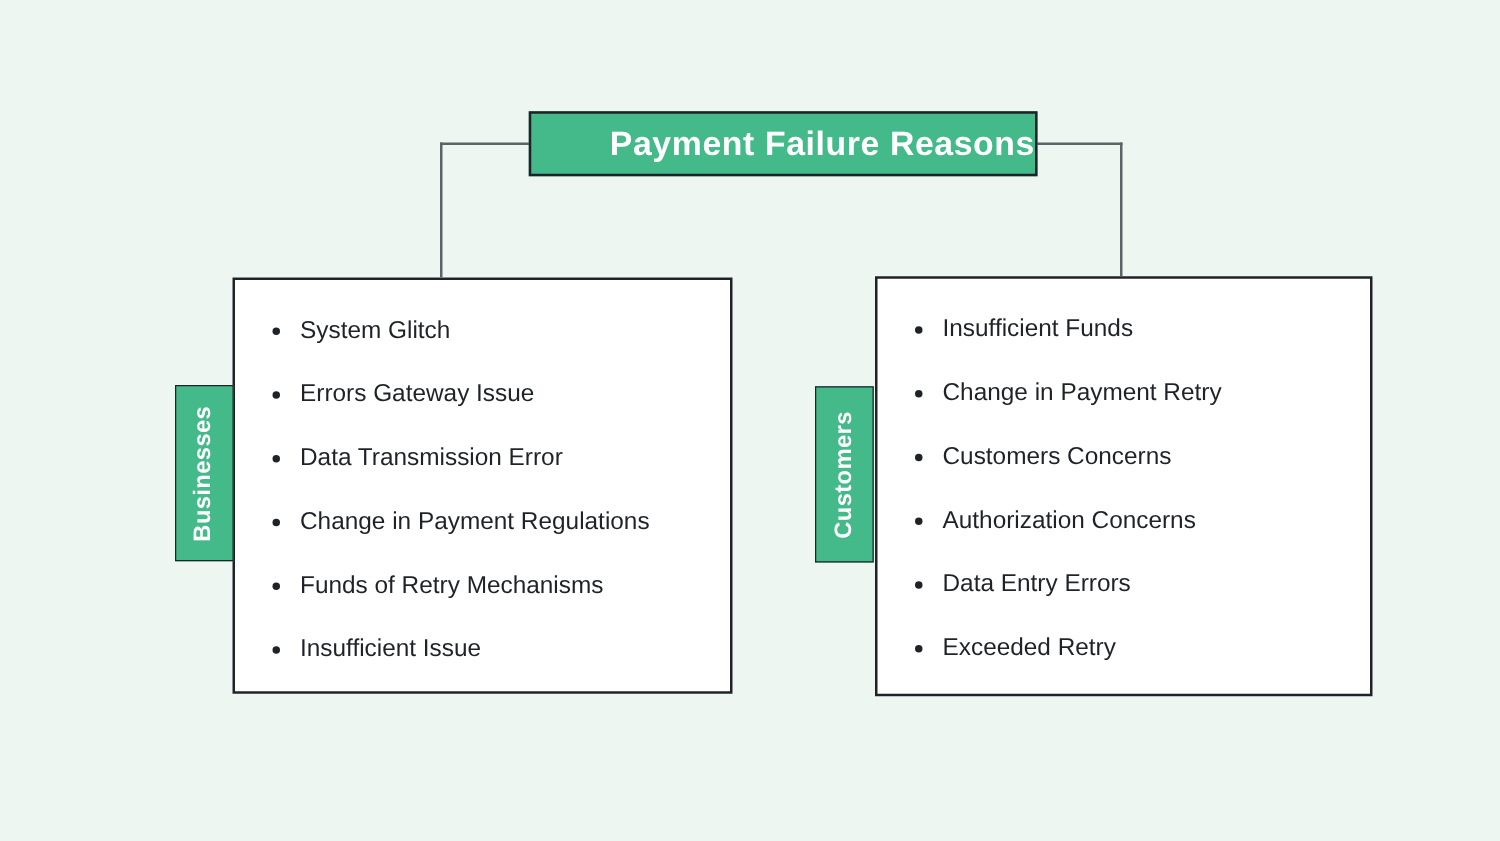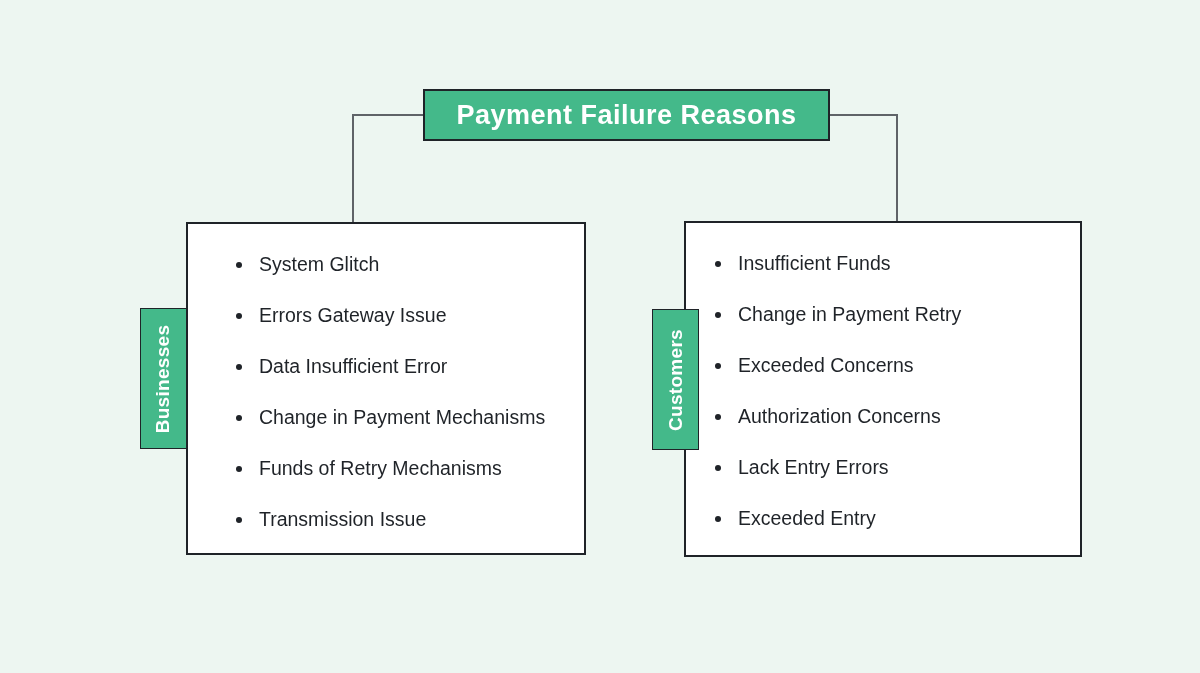--- a/index.html
+++ b/index.html
@@ -22,40 +22,40 @@
     position: absolute;
     left: 423px;
     top: 89px;
     width: 407px;
     height: 52px;
     box-sizing: border-box;
     background: var(--accent, #44b98a);
     border: 2px solid var(--border, #1f2328);
     display: flex;
     align-items: center;
-    justify-content: center;
+    justify-content: flex-end;
     z-index: 2;
   }
   .title-box span {
     color: var(--title_text, #ffffff);
     font-size: 27px;
     font-weight: bold;
     letter-spacing: 0.5px;
     white-space: nowrap;
   }
 
   .branch-box {
     position: absolute;
     box-sizing: border-box;
     background: #ffffff;
     border: 2px solid var(--border, #1f2328);
     z-index: 1;
   }
-  .branch-box.left  { left: 186px; top: 222px; width: 400px; height: 333px; padding-left: 19px; }
-  .branch-box.right { left: 684px; top: 221px; width: 398px; height: 336px; }
+  .branch-box.left  { left: 186px; top: 222px; width: 400px; height: 333px; }
+  .branch-box.right { left: 700px; top: 221px; width: 398px; height: 336px; }
 
   .branch-box ul {
     margin: 0;
     padding: 28px 10px 0 48px;
     list-style: disc;
   }
   .branch-box li {
     font-size: 19.5px;
     line-height: 25px;
     color: var(--text, #1f2328);
@@ -99,37 +99,37 @@
   <div class="connector" style="left:896px; top:114px; width:2px; height:107px;"></div>
 
   <div class="title-box">
     <span>Payment Failure Reasons</span>
   </div>
 
   <section class="branch-box left">
     <ul>
       <li>System Glitch</li>
       <li>Errors Gateway Issue</li>
-      <li>Data Insufficient Error</li>
-      <li>Change in Payment Mechanisms</li>
+      <li>Data Transmission Error</li>
+      <li>Change in Payment Regulations</li>
       <li>Funds of Retry Mechanisms</li>
-      <li>Transmission Issue</li>
+      <li>Insufficient Issue</li>
     </ul>
   </section>
   <div class="branch-tab left-tab">
     <span class="vtext">Businesses</span>
   </div>
 
   <section class="branch-box right">
     <ul>
       <li>Insufficient Funds</li>
       <li>Change in Payment Retry</li>
-      <li>Exceeded Concerns</li>
+      <li>Customers Concerns</li>
       <li>Authorization Concerns</li>
-      <li>Lack Entry Errors</li>
-      <li>Exceeded Entry</li>
+      <li>Data Entry Errors</li>
+      <li>Exceeded Retry</li>
     </ul>
   </section>
   <div class="branch-tab right-tab">
     <span class="vtext">Customers</span>
   </div>
 
 </div>
 
 </body></html>

